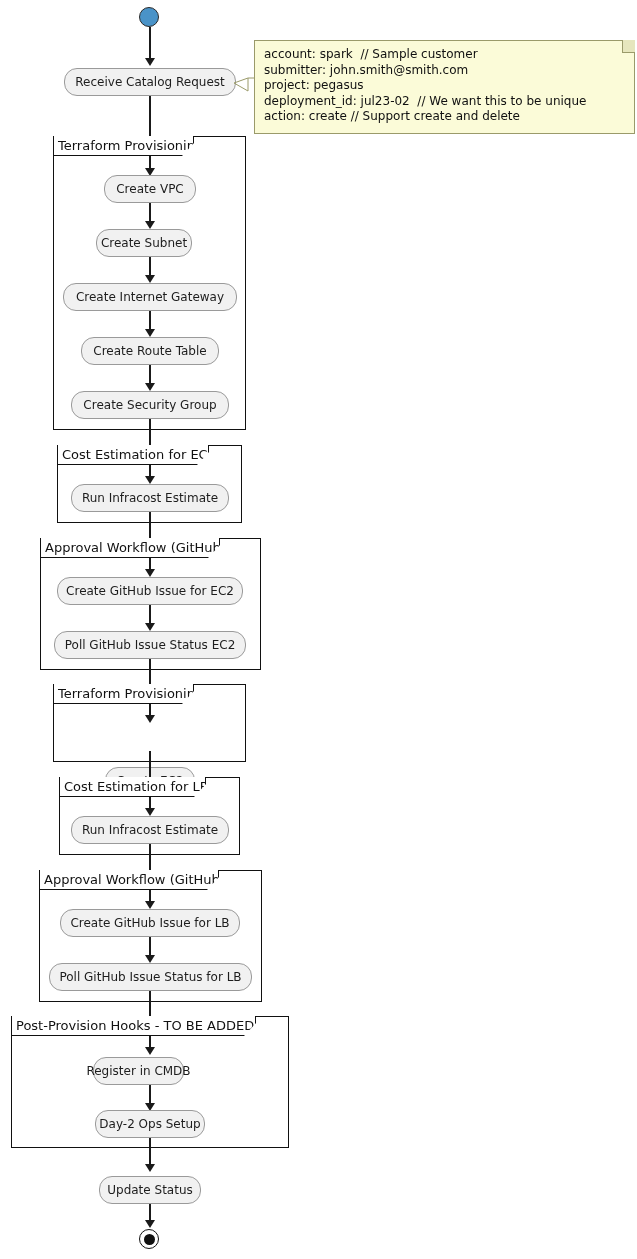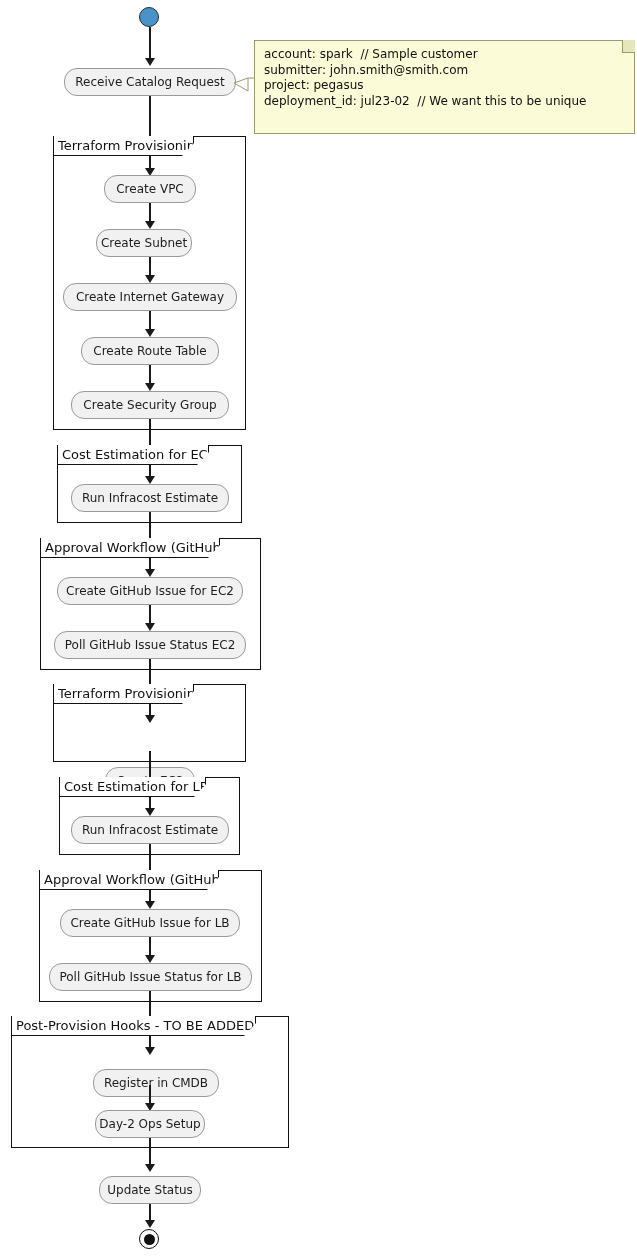--- a/index.html
+++ b/index.html
@@ -135,20 +135,21 @@
   <svg class="note-connector" style="left:234px; top:74px;" width="24" height="22">
     <polyline points="0,9 14,4 14,17 0,9" fill="none" stroke="#9a9a6a" stroke-width="1"></polyline>
     <line x1="14" y1="4" x2="24" y2="4" stroke="#9a9a6a" stroke-width="1"></line>
   </svg>
 
   <div class="abs note" style="left:254px; top:40px; width:381px; height:94px;">
     <div class="note-line">account: spark  // Sample customer</div>
     <div class="note-line">submitter: john.smith@smith.com</div>
     <div class="note-line">project: pegasus</div>
     <div class="note-line">deployment_id: jul23-02  // We want this to be unique</div>
+    <div class="note-line">action: create // Support create and delete</div>
   </div>
   <div class="note-fold abs" style="left:622px; top:40px;"></div>
 
   <div class="abs line" style="left:149.4px; top:96px; height:40px;"></div>
 
   <div class="abs partition" style="left:53px; top:136px; width:193px; height:294px;"></div>
   <div class="partition-title" style="left:53px; top:136px; width:141px;">Terraform Provisioning</div>
 
   <div class="abs line" style="left:149.4px; top:156px; height:16px;"></div>
   <div class="abs arrowhead" style="left:145px; top:168px;"></div>
@@ -223,21 +224,21 @@
   <div class="abs arrowhead" style="left:145px; top:955px;"></div>
   <div class="abs activity" style="left:49px; top:963px; width:203px;">Poll GitHub Issue Status for LB</div>
 
   <div class="abs line" style="left:149.4px; top:991px; height:30px;"></div>
 
   <div class="abs partition" style="left:11px; top:1016px; width:278px; height:132px;"></div>
   <div class="partition-title" style="left:11px; top:1016px; width:245px;">Post-Provision Hooks - TO BE ADDED</div>
 
   <div class="abs line" style="left:149.4px; top:1036px; height:13px;"></div>
   <div class="abs arrowhead" style="left:145px; top:1047px;"></div>
-  <div class="abs activity" style="left:93px; top:1057px; width:126px;margin-top:12px;">Register in CMDB</div>
+  <div class="abs activity" style="left:93px; top:1057px; width:91px;">Register in CMDB</div>
 
   <div class="abs line" style="left:149.4px; top:1085px; height:18px;"></div>
   <div class="abs arrowhead" style="left:145px; top:1103px;"></div>
   <div class="abs activity" style="left:95px; top:1110px; width:110px;">Day-2 Ops Setup</div>
 
   <div class="abs line" style="left:149.4px; top:1138px; height:30px;"></div>
   <div class="abs arrowhead" style="left:145px; top:1164px;"></div>
 
   <div class="abs activity" style="left:99px; top:1176px; width:102px;">Update Status</div>
 

